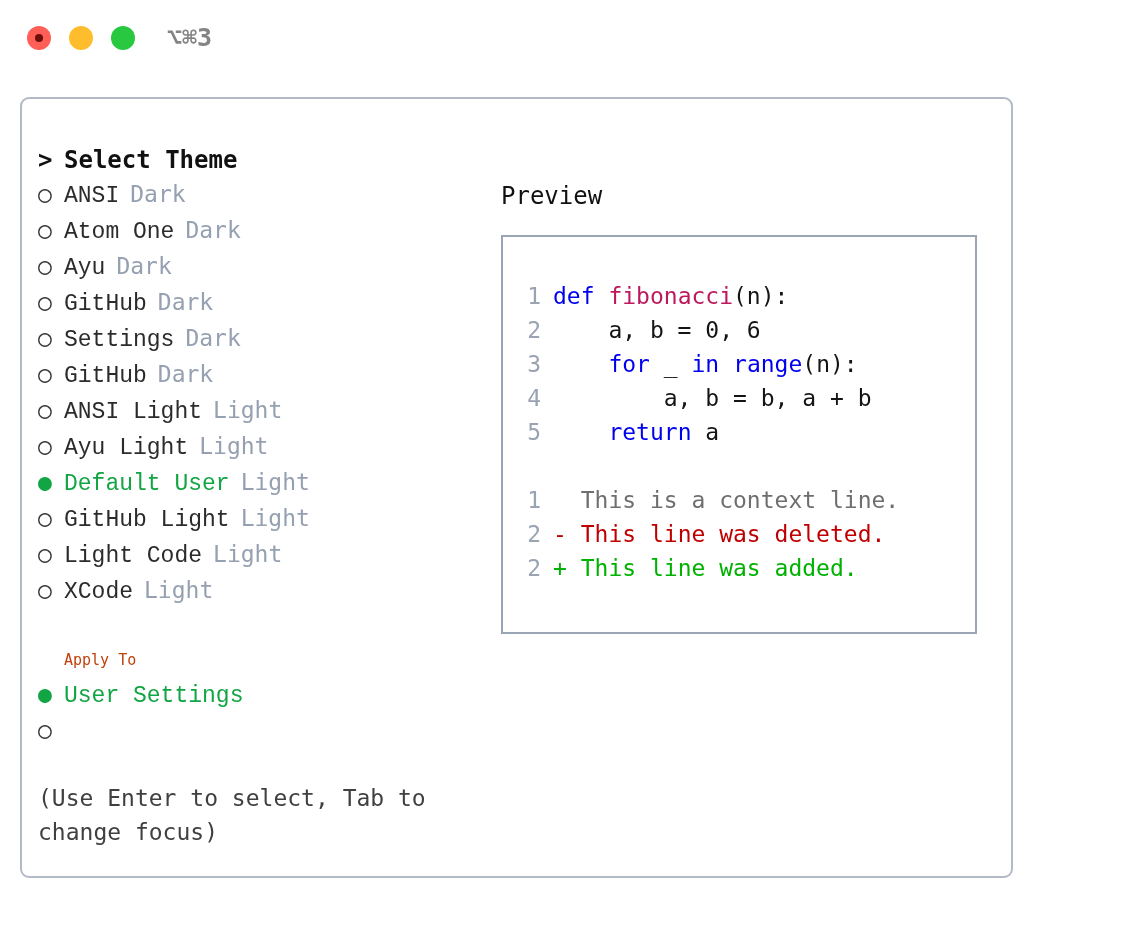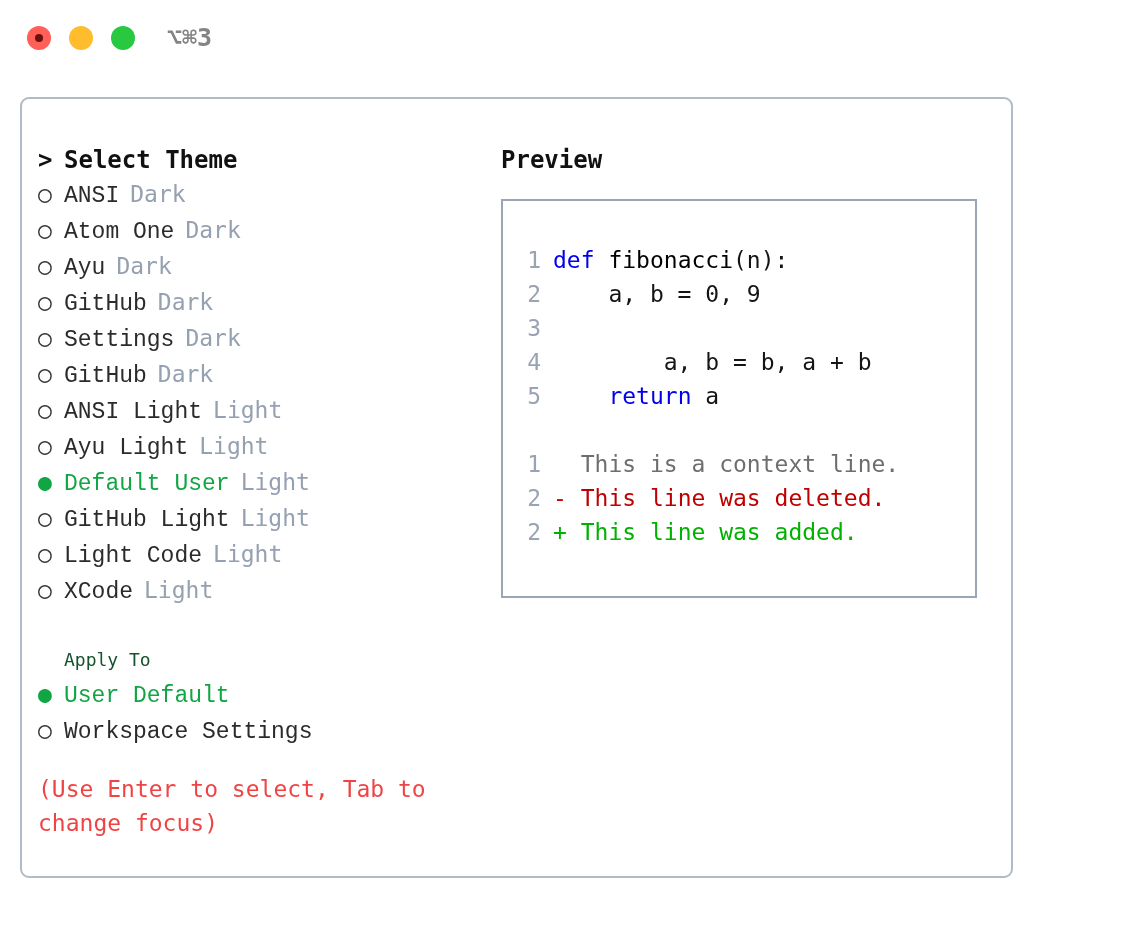--- a/index.html
+++ b/index.html
@@ -137,49 +137,50 @@
   .theme-item.selected .name   { color: #12a544; }
   .name { color: #2b2b2b; font-family: Liberation Mono, monospace; }
   .variant {
     color: #95a0b0;
     margin-left: 11px;
   }
 
   .section-gap { height: 34px; }
 
   .section-label {
-    font-size: 18px;
-    line-height: 34px;
-    color: #14532d;
+    font-size: 15px;
+    line-height: 34px;
+    color: #c2410c;
     padding-left: 26px;
     white-space: nowrap;
   }
 
   .hint {
-    margin-top: 23px;
+    margin-top: 34px;
     font-size: 23px;
     line-height: 34px;
-    color: #ef4444;
+    color: #404040;
     width: 404px;
     word-spacing: 0px;
   }
 
   
   .right-col {
     position: absolute;
     left: 479px;
     top: 44px;
     width: 490px;
   }
   .preview-title {
     font-size: 24px;
-    font-weight: bold;
+    font-weight: normal;
     color: #111111;
     line-height: 34px;
     white-space: nowrap;
+    margin-top: 36px;
   }
 
   .preview-box {
     margin-top: 22px;
     width: 476px;
     height: 399px;
     border: 2px solid #9aa5b5;
     box-sizing: border-box;
     background: #ffffff;
     position: relative;
@@ -202,21 +203,21 @@
     display: inline-block;
     width: 26px;
     flex: 0 0 26px;
     text-align: right;
     color: #9aa3b2;
     margin-right: 12px;
   }
   .code-text { white-space: pre; }
 
   .kw  { color: #0000ee; text-align: right; }
-  .fn  { color: #000000; }
+  .fn  { color: #be185d; }
   .pl  { color: #141414; }
 
   .diff-block { margin-top: 34px; }
   .diff-context { color: #6e6e6e; }
   .diff-del     { color: #c00000; }
   .diff-add     { color: #00b200; }
 </style>
 </head>
 <body>
 
@@ -304,40 +305,39 @@
             </li>
           </ul>
 
         <div class="section-gap"></div>
 
         <div class="section-label">Apply To</div>
 
         <ul class="theme-list">
             <li class="theme-item selected">
               <span class="bullet">●</span>
-              <span class="name">User Default</span>
-            </li>
-            <li class="theme-item">
-              <span class="bullet">○</span>
-              <span class="name">Workspace Settings</span>
+              <span class="name">User Settings</span>
+            </li>
+            <li class="theme-item">
+              <span class="bullet">○</span>
             </li>
           </ul>
 
         <div class="hint">(Use Enter to select, Tab to change focus)</div>
       </div>
 
       <div class="right-col">
         <div class="preview-title">Preview</div>
 
         <div class="preview-box">
           <div class="code-area">
             <div id="code-block">
                 <div class="code-line"><span class="lineno">1</span><span class="code-text"><span class="kw">def </span><span class="fn">fibonacci</span><span class="pl">(n):</span></span></div>
-                <div class="code-line"><span class="lineno">2</span><span class="code-text"><span class="pl">    a, b = 0, 9</span></span></div>
-                <div class="code-line"><span class="lineno">3</span></div>
+                <div class="code-line"><span class="lineno">2</span><span class="code-text"><span class="pl">    a, b = 0, 6</span></span></div>
+                <div class="code-line"><span class="lineno">3</span><span class="code-text"><span class="pl">    </span><span class="kw">for</span><span class="pl"> _ </span><span class="kw">in</span><span class="pl"> </span><span class="kw">range</span><span class="pl">(n):</span></span></div>
                 <div class="code-line"><span class="lineno">4</span><span class="code-text"><span class="pl">        a, b = b, a + b</span></span></div>
                 <div class="code-line"><span class="lineno">5</span><span class="code-text"><span class="pl">    </span><span class="kw">return</span><span class="pl"> a</span></span></div>
               </div>
             <div class="diff-block" id="diff-block">
                 <div class="code-line"><span class="lineno">1</span><span class="code-text diff-context"> </span><span class="code-text diff-context"> This is a context line.</span></div>
                 <div class="code-line"><span class="lineno">2</span><span class="code-text diff-del">-</span><span class="code-text diff-del"> This line was deleted.</span></div>
                 <div class="code-line"><span class="lineno">2</span><span class="code-text diff-add">+</span><span class="code-text diff-add"> This line was added.</span></div>
               </div>
           </div>
         </div>

